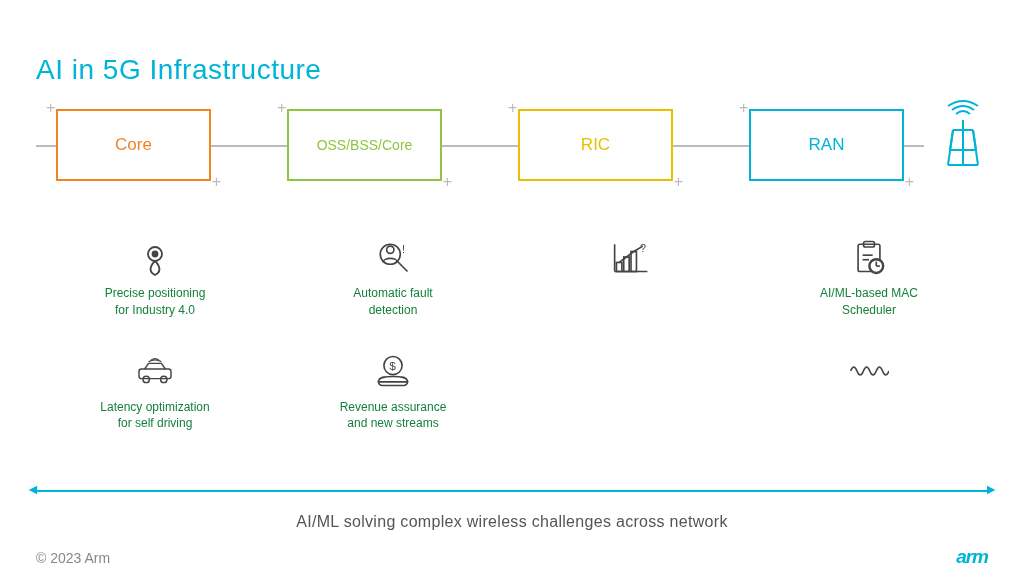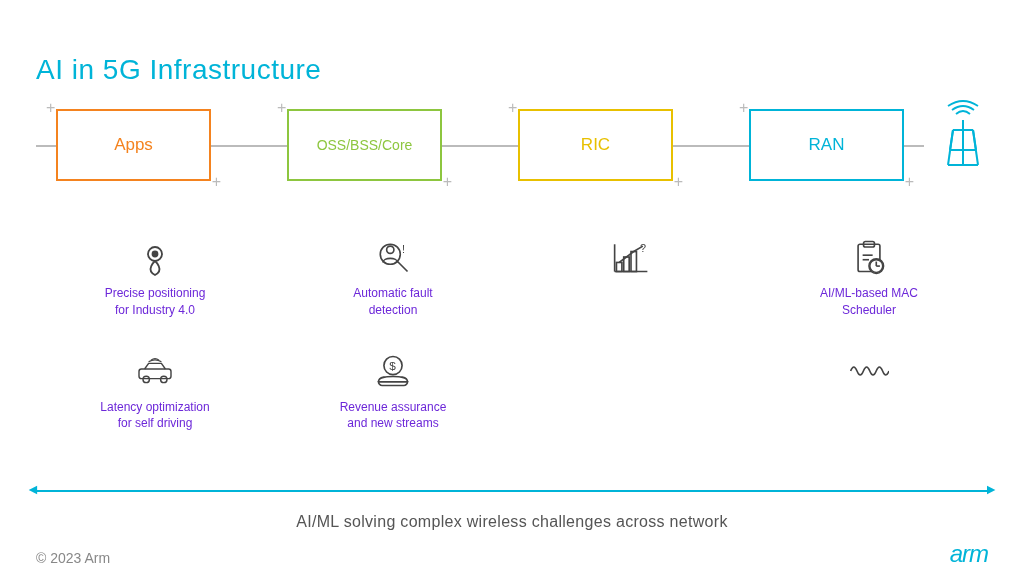--- a/index.html
+++ b/index.html
@@ -67,21 +67,21 @@
       justify-content: center;
     }
 
     .item-icon svg {
       width: 40px;
       height: 40px;
     }
 
     .item-label {
       font-size: 12px;
-      color: #6d28d9;
+      color: #15803d;
       line-height: 1.4;
       text-align: center;
       max-width: 150px;
     }
 
     
     .bottom-section {
       position: absolute;
       bottom: 45px;
       left: 36px;
@@ -138,22 +138,22 @@
       bottom: 10px;
       left: 36px;
       font-size: 14px;
       color: #888;
     }
 
     .arm-logo {
       position: absolute;
       bottom: 8px;
       right: 36px;
-      font-size: 24px;
-      font-weight: 400;
+      font-size: 19px;
+      font-weight: 700;
       color: #00b4d8;
       font-style: italic;
       letter-spacing: -1px;
     }
 
     
     .pipeline-boxes {
       position: absolute;
       top: 95px;
       left: 36px;
@@ -208,21 +208,21 @@
 <body>
 
 <h1 class="page-title">AI in 5G Infrastructure</h1>
 
 <div class="pipeline-boxes">
   <div class="h-line"></div>
   <div class="boxes-row">
 
     <div class="p-box" style="border: 2.5px solid #f4831f; color: #f4831f;">
       <span class="corner-mark tl">+</span>
-      <span>Apps</span>
+      <span>Core</span>
       <span class="corner-mark br">+</span>
     </div>
 
     <div class="p-box" style="border: 2.5px solid #8dc63f; color: #8dc63f; font-size:14px;">
       <span class="corner-mark tl">+</span>
       <span>OSS/BSS/Core</span>
       <span class="corner-mark br">+</span>
     </div>
 
     <div class="p-box" style="border: 2.5px solid #e8c000; color: #e8c000;">

